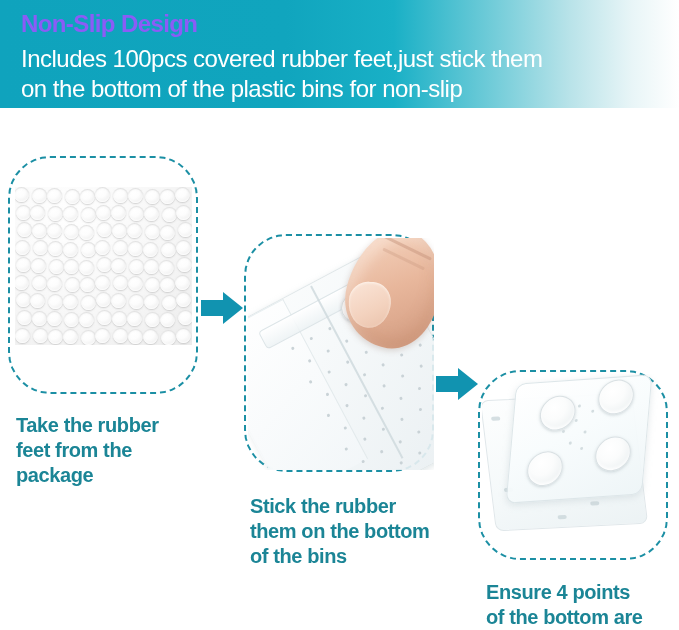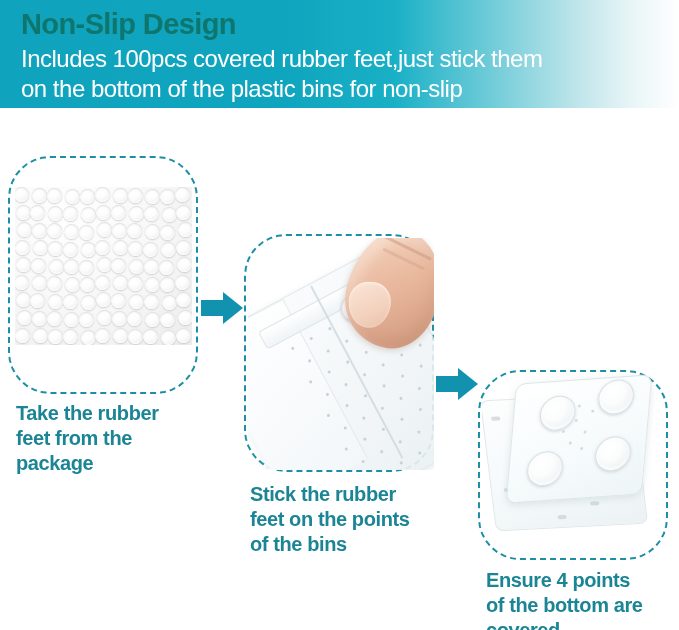--- a/index.html
+++ b/index.html
@@ -28,23 +28,23 @@
                 #19b0c6 58%,
                 #6ecbd8 72%,
                 #b9e3e9 84%,
                 #e8f5f7 93%,
                 #ffffff 100%);
   }
   .header-title {
     position: absolute;
     left: 21px;
     top: 4px;
-    font-size: 29px;
+    font-size: 24px;
     font-weight: bold;
-    color: #0f766e;
+    color: #8b5cf6;
     letter-spacing: -0.6px;
     line-height: 40px;
     white-space: nowrap;
   }
   .header-sub {
     position: absolute;
     left: 21px;
     top: 44px;
     font-size: 24px;
     font-weight: 400;
@@ -68,20 +68,21 @@
 
   
   .caption {
     position: absolute;
     color: #1b8596;
     font-size: 20px;
     font-weight: bold;
     line-height: 25px;
     letter-spacing: -0.4px;
     white-space: pre;
+    margin-top: 12px;
   }
   #caption-1 { left: 16px;  top: 401px; }
   #caption-2 { left: 250px; top: 482px; }
   #caption-3 { left: 486px; top: 568px; }
 
   
   .arrow {
     position: absolute;
     width: 42px;
     height: 34px;
@@ -492,21 +493,21 @@
   <div class="foot-on-bin"></div>
   <div class="finger-behind"></div>
   <div class="thumb">
     <div class="thumb-knuckle"></div>
     <div class="thumb-knuckle k2"></div>
     <div class="thumb-nail"></div>
   </div>
 </div>
 
 <div class="caption" id="caption-2">Stick the rubber
-feet on the points
+them on the bottom
 of the bins</div>
 
 <svg class="arrow" id="arrow-2" viewBox="0 0 42 34">
   <polygon points="0,9 22,9 22,1 42,17 22,33 22,25 0,25" fill="#1193b0"></polygon>
 </svg>
 
 <div class="panel" id="panel-3"></div>
 
 <div class="bin3-wrap">
   <div class="bin3-side">

